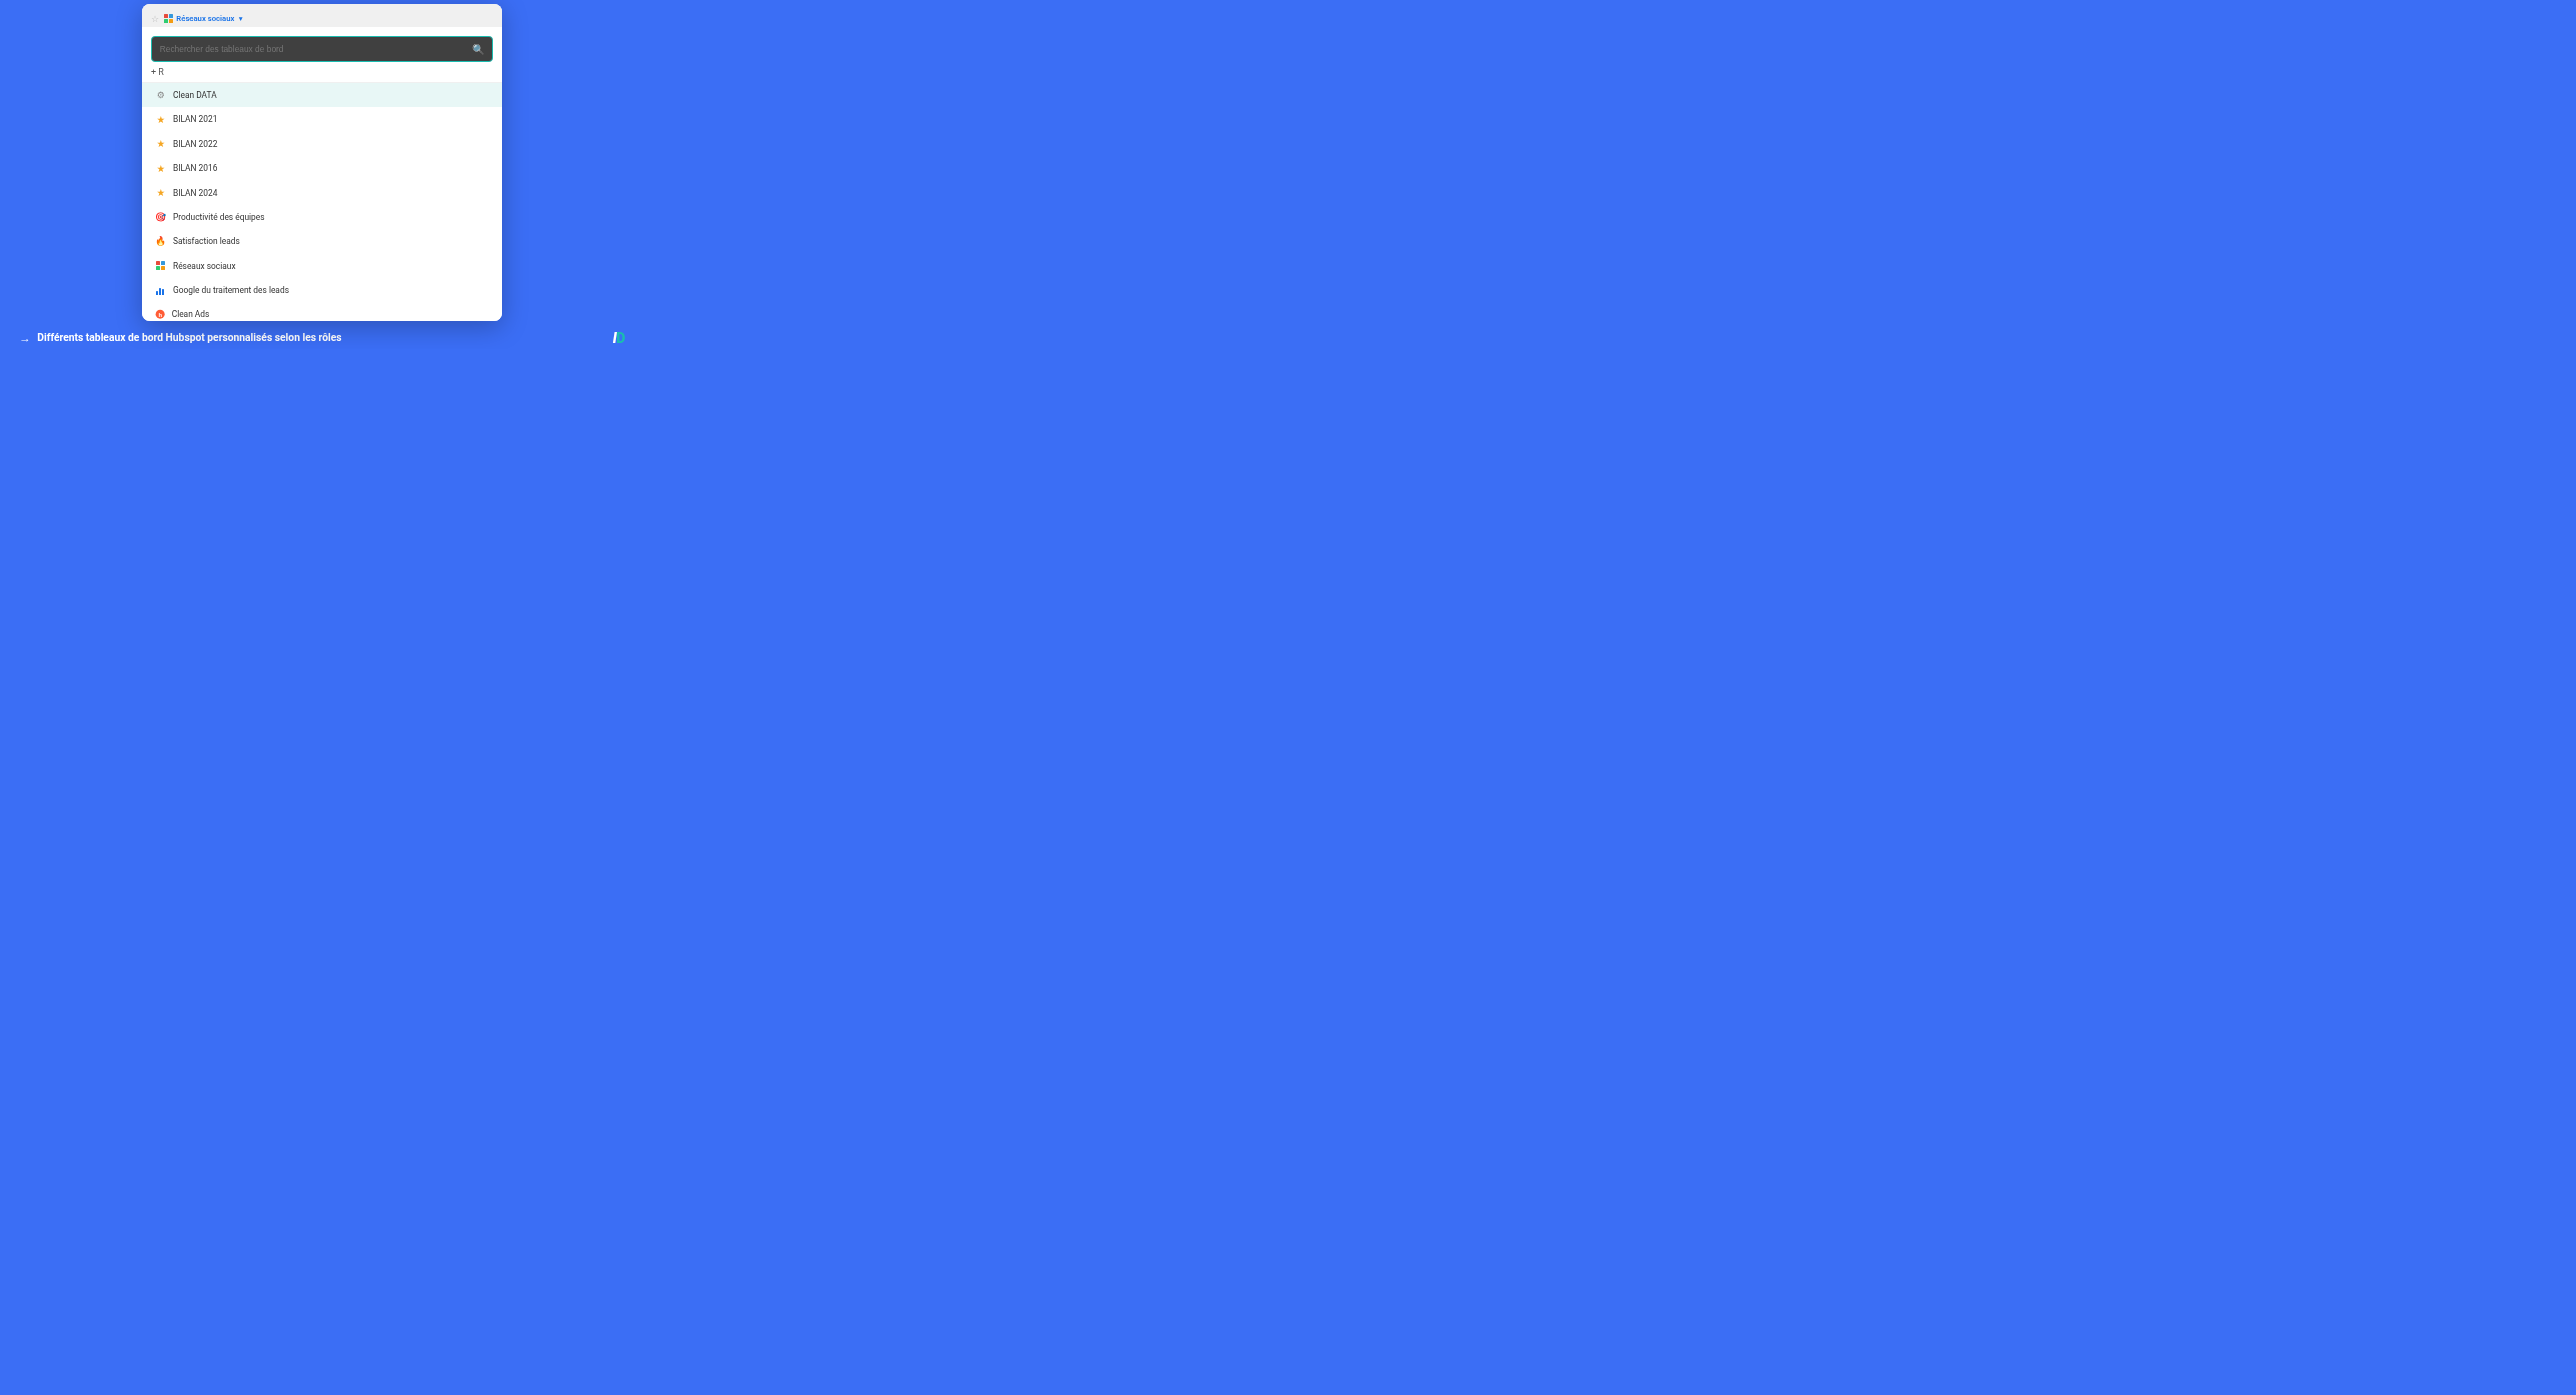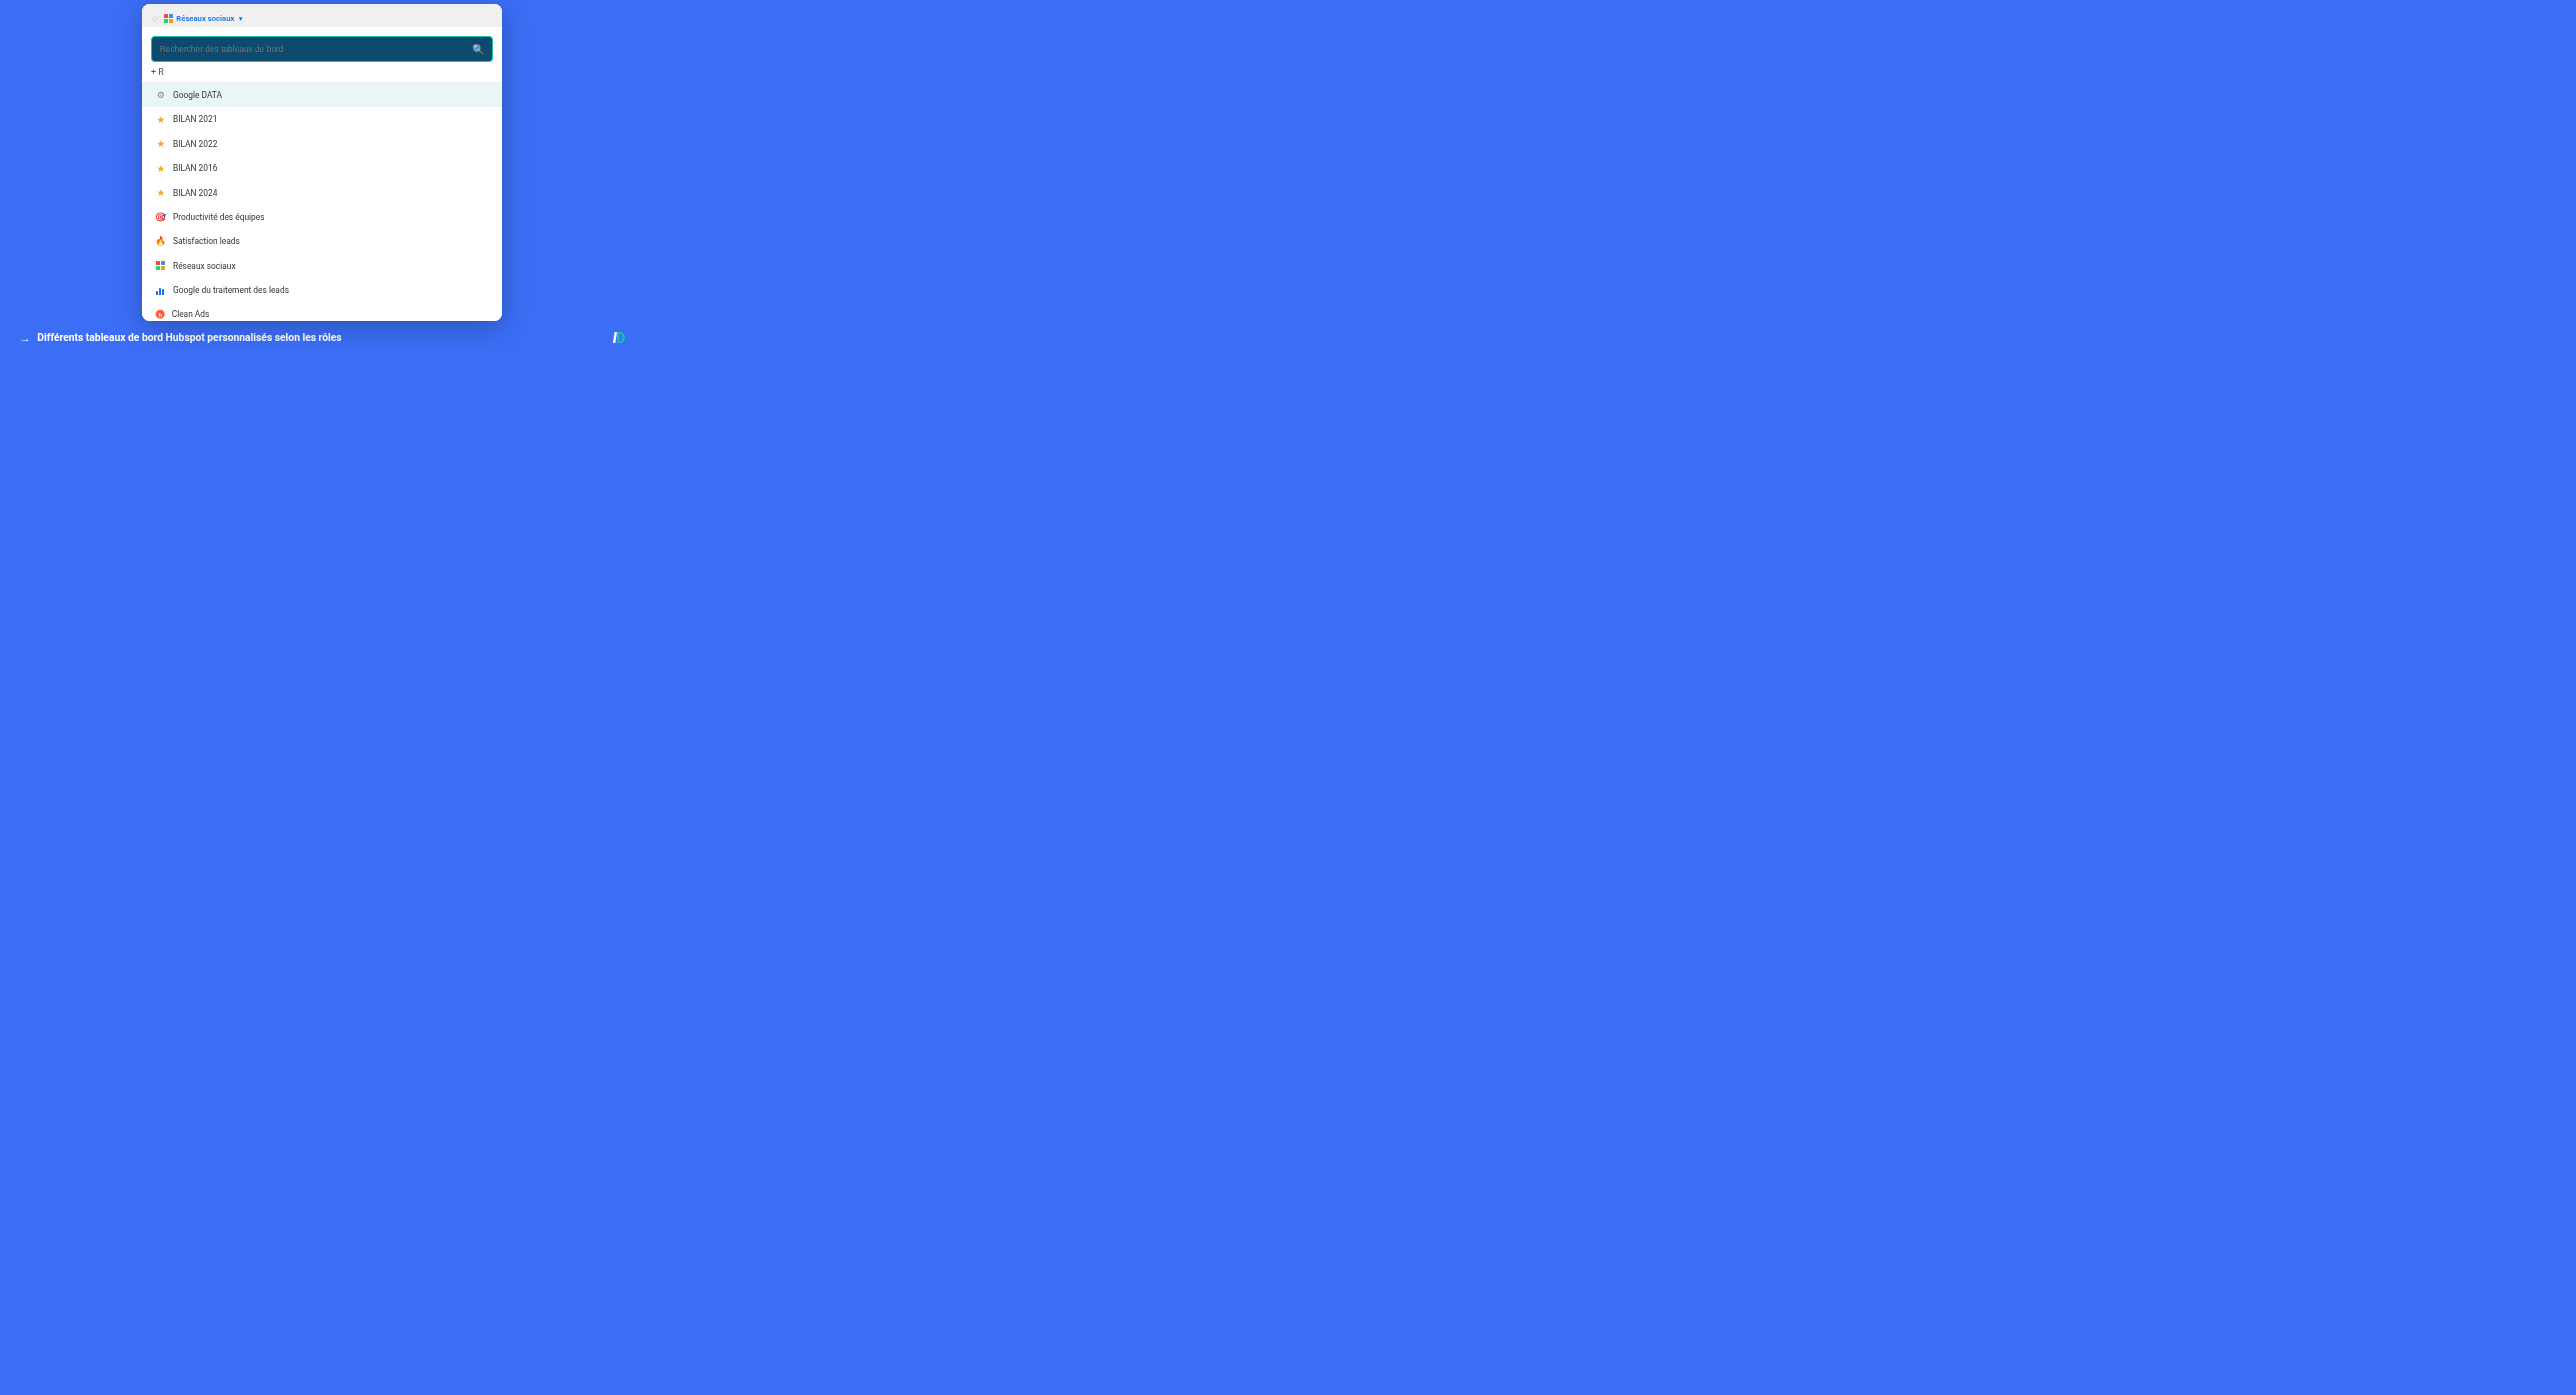--- a/index.html
+++ b/index.html
@@ -87,21 +87,21 @@
       padding: 9px 9px 0 9px;
       background: #fff;
     }
 
     .search-box {
       display: flex;
       align-items: center;
       border: 1.3px solid #1abcb0;
       border-radius: 3.9px;
       overflow: hidden;
-      background: #0c4a6e;
+      background: #404040;
       justify-content: space-between;
     }
 
     .search-input {
       flex: 1;
       border: none;
       outline: none;
       padding: 5.1px 7.7px;
       font-size: 8.4px;
       color: #999;
@@ -301,21 +301,21 @@
       </div>
 
       <div class="hs-header">
         <span class="hs-plus">+ R</span>
       </div>
 
       <div class="dropdown-list" id="dropdown-container">
 
       <div class="dropdown-item active">
             <span class="item-icon gear-icon">⚙</span>
-            <span>Google DATA</span>
+            <span>Clean DATA</span>
           </div>
           <div class="dropdown-item">
             <span class="item-icon star-yellow">★</span>
             <span>BILAN 2021</span>
           </div>
           <div class="dropdown-item">
             <span class="item-icon star-yellow">★</span>
             <span>BILAN 2022</span>
           </div>
           <div class="dropdown-item">

